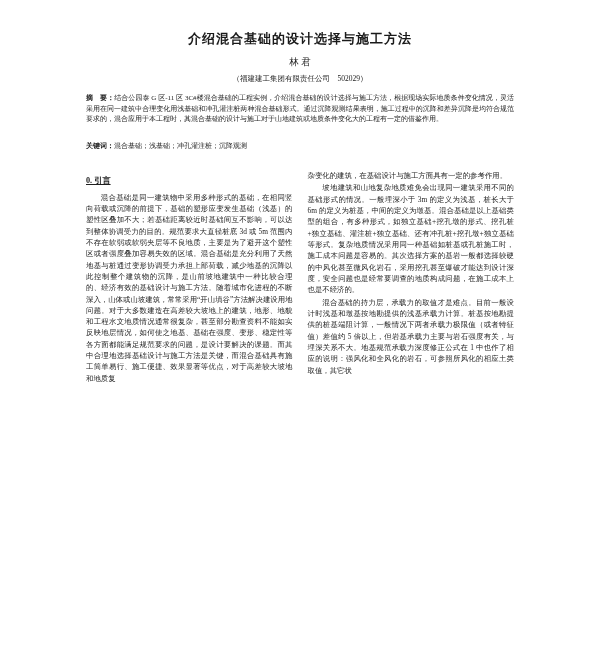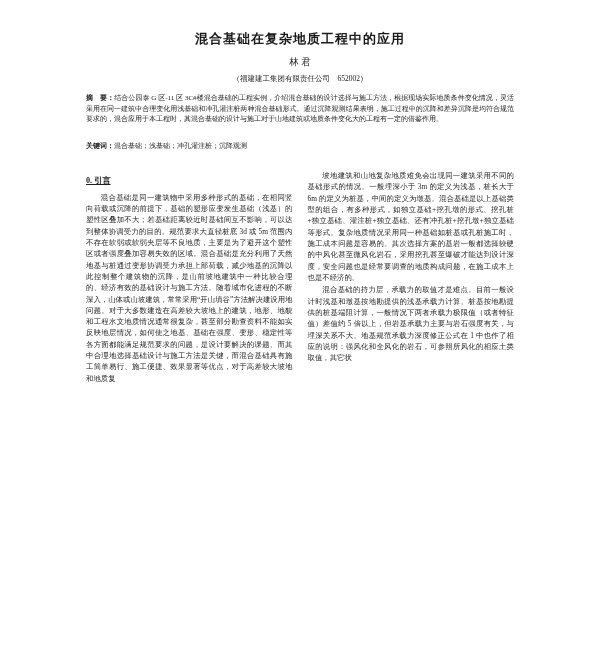--- a/index.html
+++ b/index.html
@@ -67,37 +67,38 @@
   }
   .col p.no-indent {
     text-indent: 0;
   }
 </style>
 </head>
 <body>
 
 <div class="page">
 
-  <h1 class="title">混合基础在复杂地质工程中的应用</h1>
+  <h1 class="title">介绍混合基础的设计选择与施工方法</h1>
 
   <div class="author">林 君</div>
 
-  <div class="affiliation">（福建建工集团有限责任公司　652002）</div>
+  <div class="affiliation">（福建建工集团有限责任公司　502029）</div>
 
   <p class="abstract"><span class="inline-label">摘　要：</span><span>结合公园泰 G 区-11 区 3C#楼混合基础的工程实例，介绍混合基础的设计选择与施工方法，根据现场实际地质条件变化情况，灵活采用在同一建筑中合理变化用浅基础和冲孔灌注桩两种混合基础形式。通过沉降观测结果表明，施工过程中的沉降和差异沉降是均符合规范要求的，混合应用于本工程时，其混合基础的设计与施工对于山地建筑或地质条件变化大的工程有一定的借鉴作用。</span></p>
 
   <p class="keywords"><span class="inline-label">关键词：</span><span>混合基础；浅基础；冲孔灌注桩；沉降观测</span></p>
 
   <div class="columns">
 
     <div class="col">
       <h2>0. 引言</h2>
       <p>混合基础是同一建筑物中采用多种形式的基础，在相同竖向荷载或沉降的前提下，基础的塑形应变发生基础（浅基）的塑性区叠加不大；若基础距离较近时基础间互不影响，可以达到整体协调受力的目的。规范要求大直径桩底 3d 或 5m 范围内不存在软弱或软弱夹层等不良地质，主要是为了避开这个塑性区或者强度叠加容易失效的区域。混合基础是充分利用了天然地基与桩通过变形协调受力承担上部荷载，减少地基的沉降以此控制整个建筑物的沉降，是山前坡地建筑中一种比较合理的、经济有效的基础设计与施工方法。随着城市化进程的不断深入，山体或山坡建筑，常常采用“开山填谷”方法解决建设用地问题。对于大多数建造在高差较大坡地上的建筑，地形、地貌和工程水文地质情况通常很复杂，甚至部分勘查资料不能如实反映地层情况，如何使之地基、基础在强度、变形、稳定性等各方面都能满足规范要求的问题，是设计要解决的课题。而其中合理地选择基础设计与施工方法是关键，而混合基础具有施工简单易行、施工便捷、效果显著等优点，对于高差较大坡地和地质复</p>
     </div>
 
     <div class="col">
+      <p class="no-indent">杂变化的建筑，在基础设计与施工方面具有一定的参考作用。</p>
       <p>坡地建筑和山地复杂地质难免会出现同一建筑采用不同的基础形式的情况。一般埋深小于 3m 的定义为浅基，桩长大于 6m 的定义为桩基，中间的定义为墩基。混合基础是以上基础类型的组合，有多种形式，如独立基础+挖孔墩的形式、挖孔桩+独立基础、灌注桩+独立基础、还有冲孔桩+挖孔墩+独立基础等形式。复杂地质情况采用同一种基础如桩基或孔桩施工时，施工成本问题是容易的。其次选择方案的基岩一般都选择较硬的中风化甚至微风化岩石，采用挖孔甚至爆破才能达到设计深度，安全问题也是经常要调查的地质构成问题，在施工成本上也是不经济的。</p>
       <p>混合基础的持力层，承载力的取值才是难点。目前一般设计时浅基和墩基按地勘提供的浅基承载力计算。桩基按地勘提供的桩基端阻计算，一般情况下两者承载力极限值（或者特征值）差值约 5 倍以上，但岩基承载力主要与岩石强度有关，与埋深关系不大。地基规范承载力深度修正公式在 1 中也作了相应的说明：强风化和全风化的岩石，可参照所风化的相应土类取值，其它状</p>
     </div>
 
   </div>
 
 </div>
 
 </body></html>

